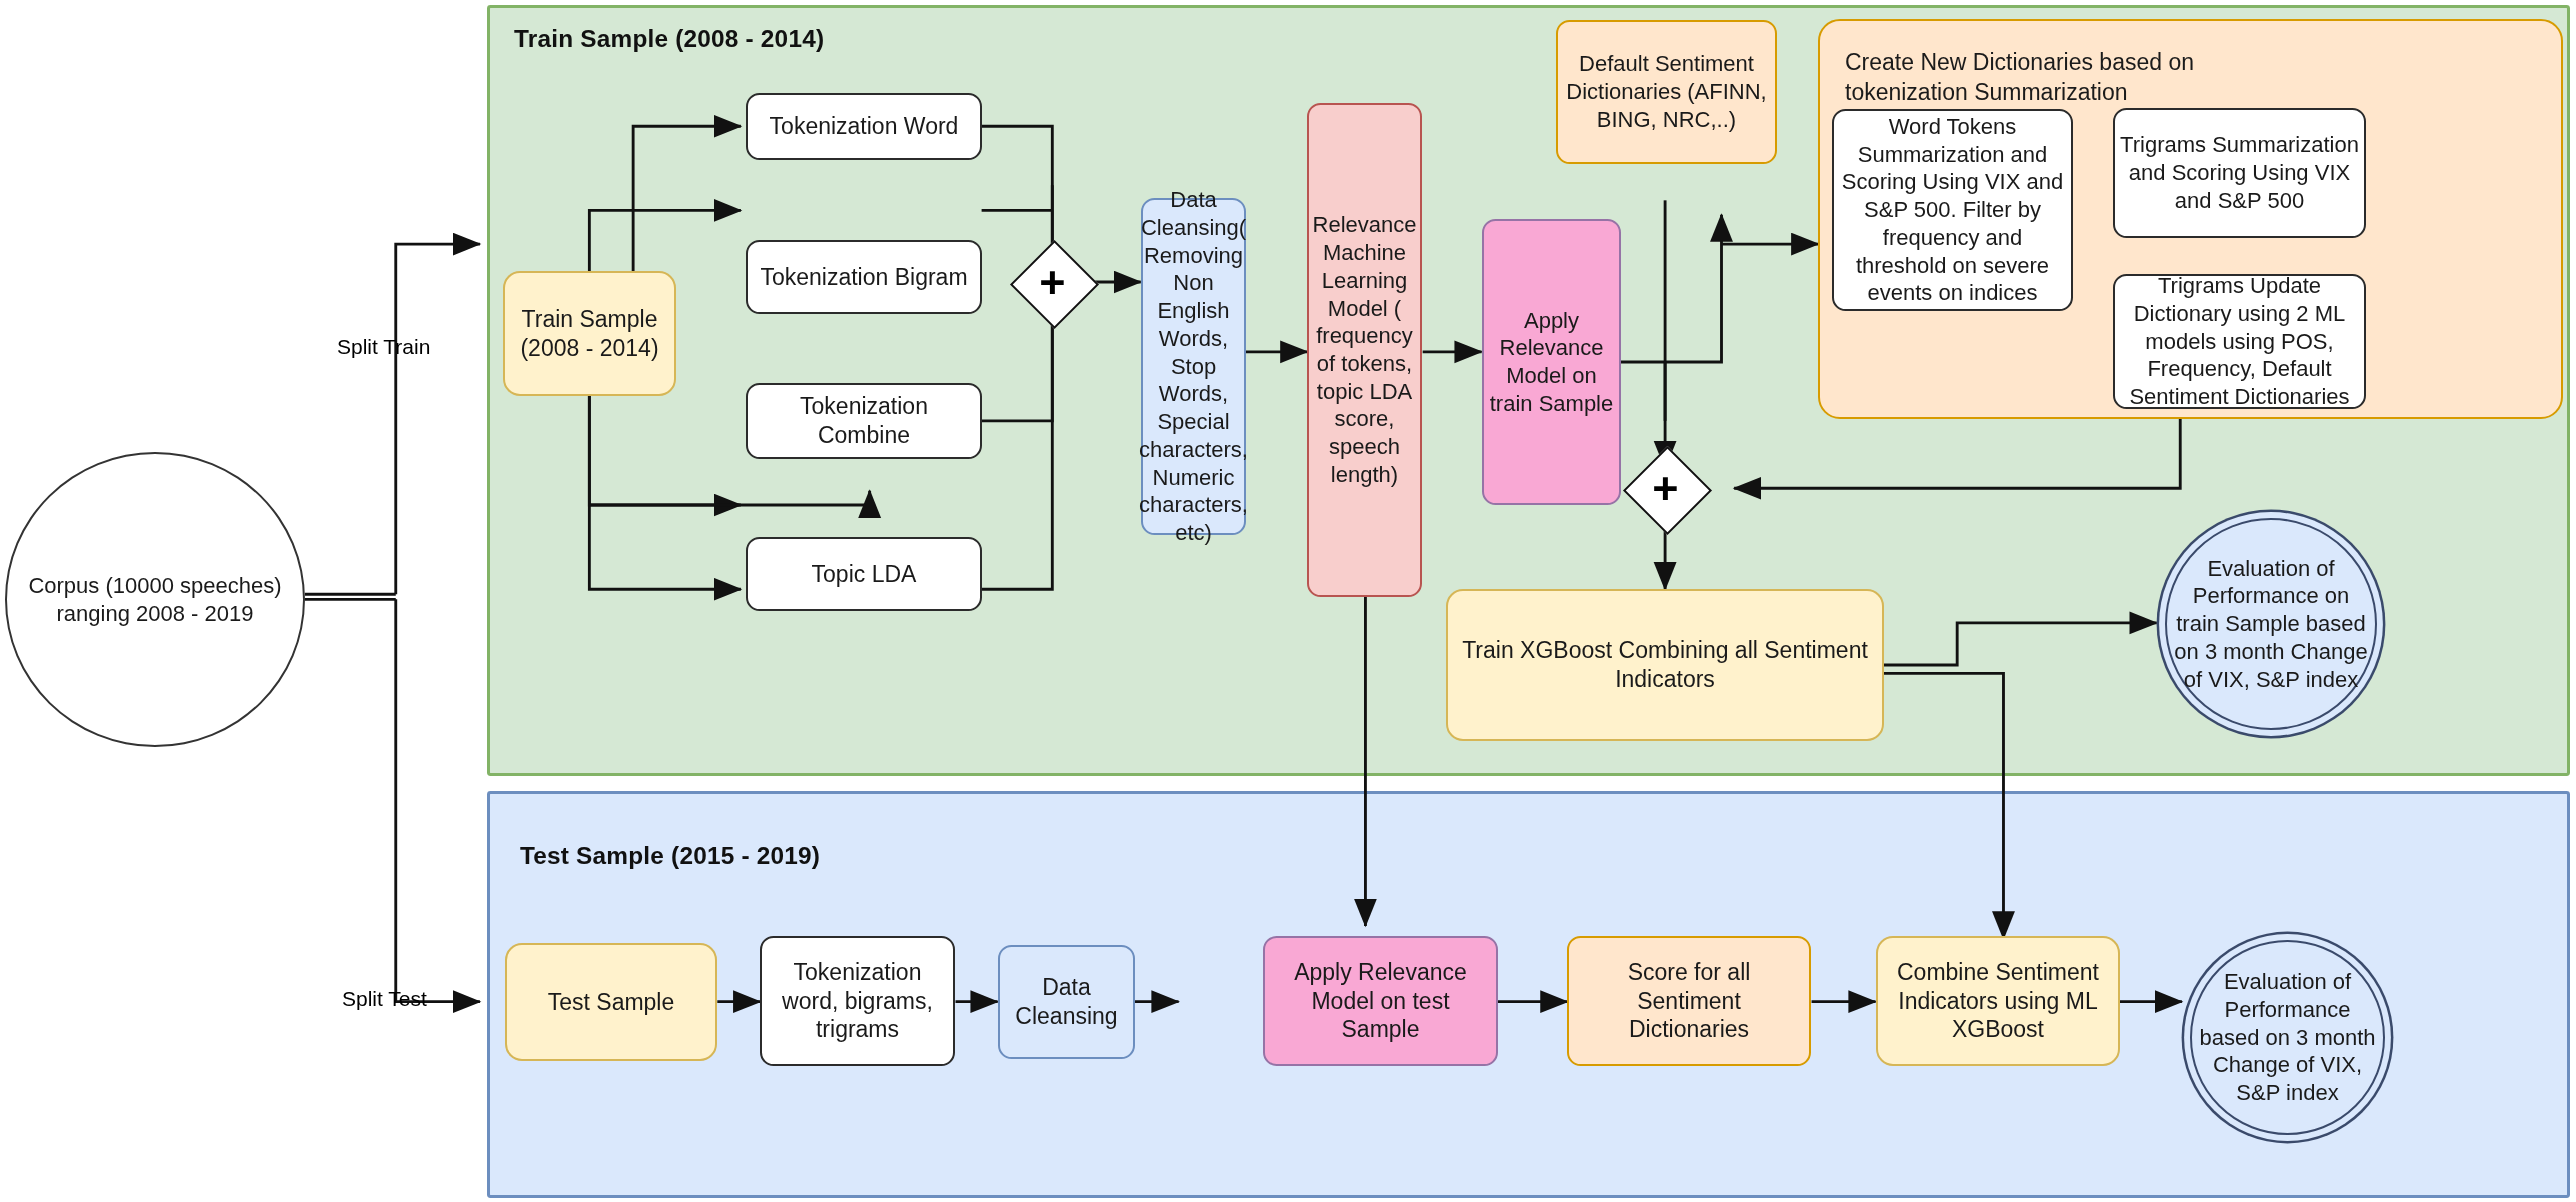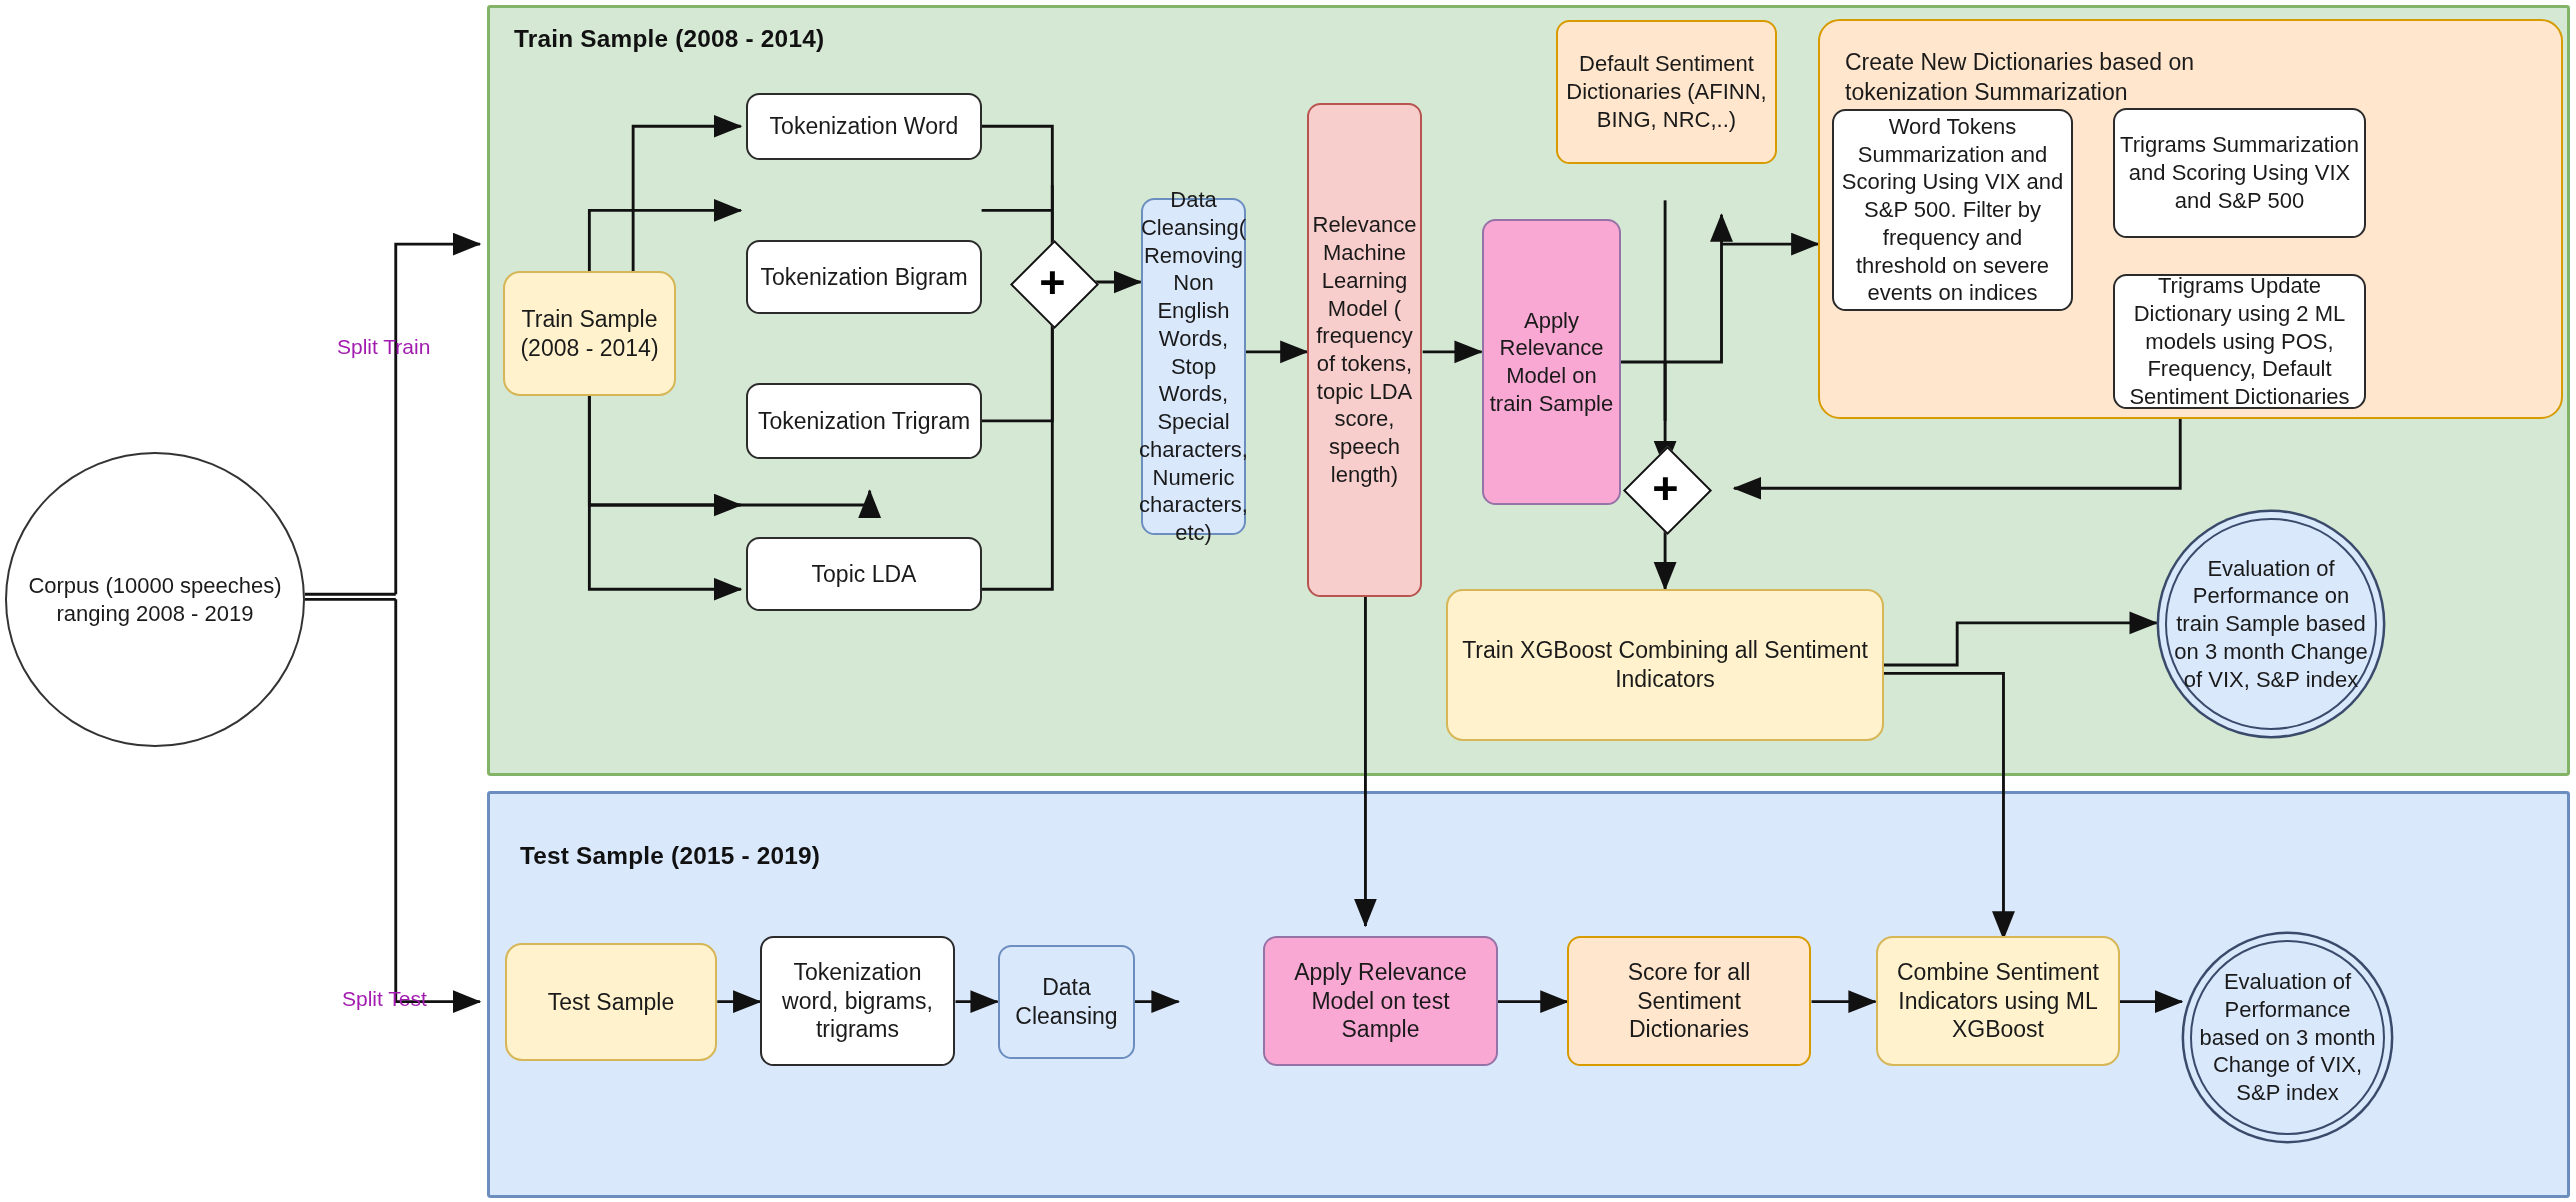--- a/index.html
+++ b/index.html
@@ -27,21 +27,21 @@
   .purple{background:#f9a8d4;border:2.5px solid #9673a6;}
   .orange{background:#ffe6cc;border:2.5px solid #d79b00;}
   .orange-group{background:#ffe6cc;border:2.5px solid #d79b00;border-radius:22px;}
 
   .circle{border-radius:50%;background:#ffffff;border:2.5px solid #333;}
   .dcircle{border-radius:50%;background:#dae8fc;border:2.5px solid #3a4a6b;box-shadow:0 0 0 5.9px #dae8fc, 0 0 0 8.4px #3a4a6b;}
 
   .diamond{position:absolute;background:#ffffff;border:2.5px solid #111;transform:rotate(45deg);}
   .plusglyph{position:absolute;display:flex;align-items:center;justify-content:center;font-weight:bold;color:#000;user-select:none;}
 
-  .edge-label{position:absolute;font-size:21px;color:#a21caf;white-space:nowrap;}
+  .edge-label{position:absolute;font-size:21px;color:#000000;white-space:nowrap;}
   .f26{font-size:22px;}
   .f27{font-size:23px;}
   .f29{font-size:24.4px;}
   .grouplabel{position:absolute;font-size:23px;color:#1b1b1b;line-height:1.32;text-align:left;}
 </style>
 </head>
 <body>
 
 <div id="stage">
 
@@ -125,21 +125,21 @@
     <span>Train Sample (2008 - 2014)</span>
   </div>
 
   <div class="node white rr f27" style="left:746px;top:93px;width:236px;height:67px;">
     <span>Tokenization Word</span>
   </div>
   <div class="node white rr f27" style="left:746px;top:240px;width:236px;height:74px;">
     <span>Tokenization Bigram</span>
   </div>
   <div class="node white rr f27" style="left:746px;top:383px;width:236px;height:76px;">
-    <span>Tokenization Trigram</span>
+    <span>Tokenization Combine</span>
   </div>
   <div class="node white rr f27" style="left:746px;top:537px;width:236px;height:74px;">
     <span>Topic LDA</span>
   </div>
 
   <div class="diamond" style="left:1023px;top:253px;width:59px;height:59px;"></div>
   <div class="plusglyph f29" style="left:1023px;top:253px;width:59px;height:59px;font-size:45px;line-height:1;">
     <span>+</span>
   </div>
 

